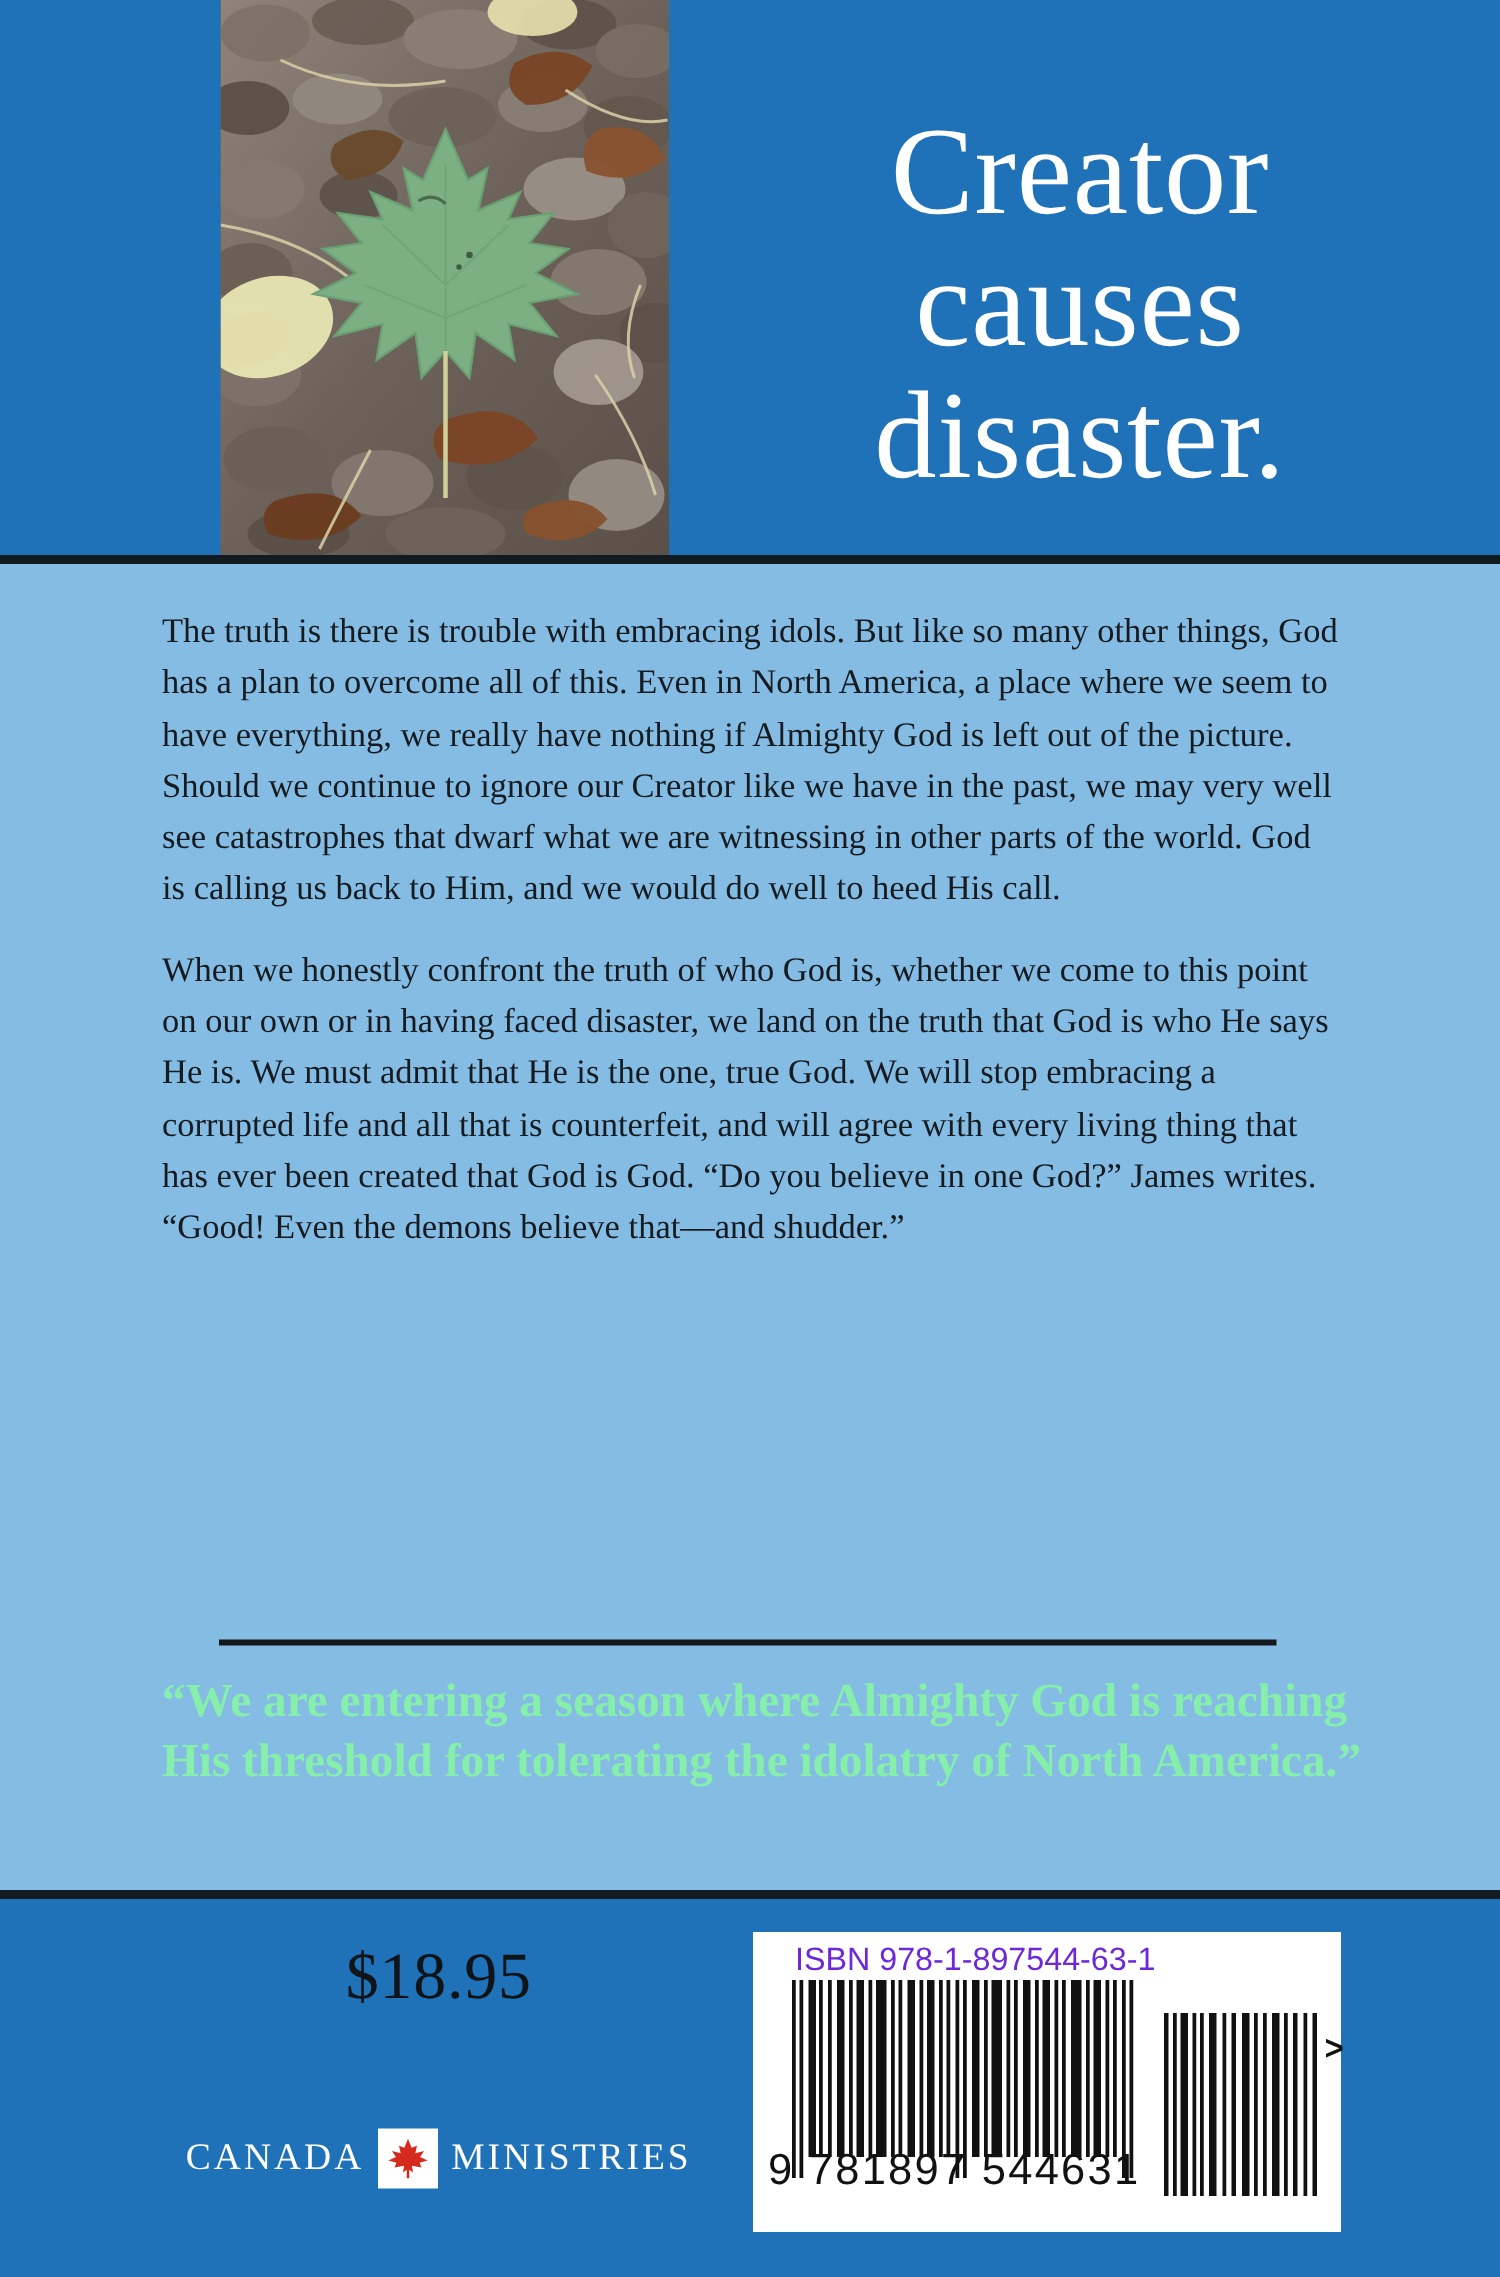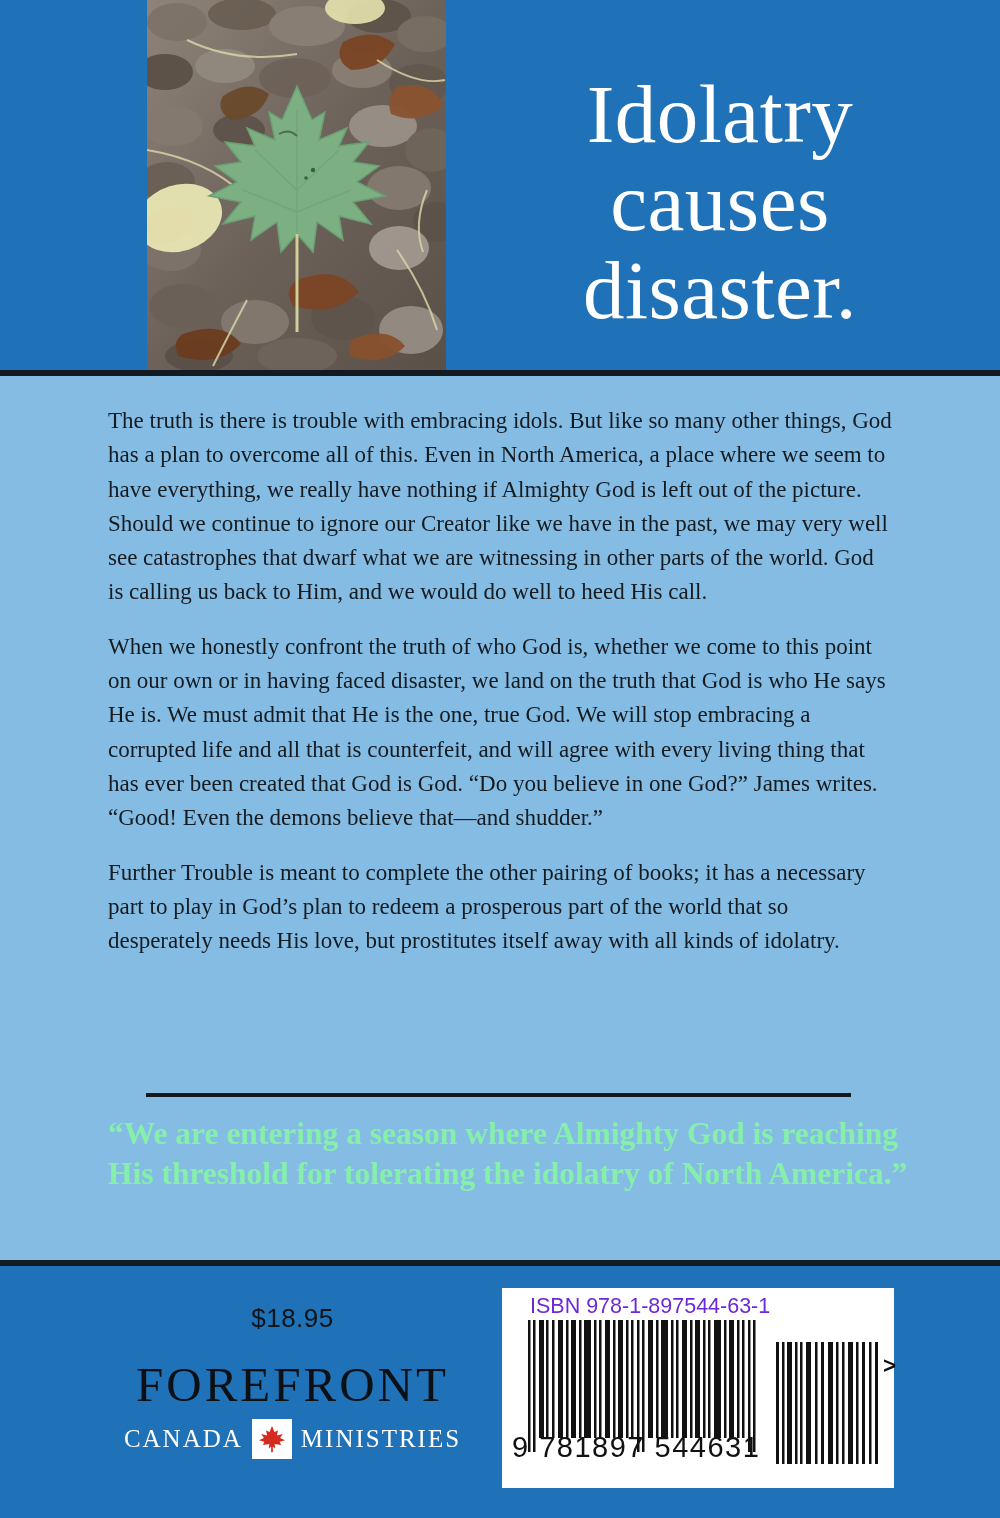--- a/index.html
+++ b/index.html
@@ -115,22 +115,22 @@
     width: 1000px; height: 252px;
     background: #1f72b8;
   }
 
   .price {
     position: absolute;
     left: 110px; top: 1296px;
     width: 365px;
     text-align: center;
     color: #0f1418;
-    font-family: Liberation Sans, sans-serif;
-    font-size: 26px;
+    font-family: Liberation Serif, serif;
+    font-size: 44px;
     line-height: 44px;
     letter-spacing: 0.5px;
   }
 
   .pub-name {
     position: absolute;
     left: 100px; top: 1358px;
     width: 385px;
     text-align: center;
     color: #0b1015;
@@ -306,45 +306,43 @@
           <path d="M150 212 L204 190"></path>
         </g>
         <circle cx="166" cy="170" r="2.2" fill="#3f5c41"></circle>
         <circle cx="159" cy="178" r="1.8" fill="#3f5c41"></circle>
         <path d="M132 134 q10 -6 18 2" stroke="#4a6b4c" stroke-width="2" fill="none"></path>
       </g>
     </svg>
   </div>
 
   <div class="title-block">
-    <span class="tline">Idolatry</span>
+    <span class="tline">Creator</span>
     <span class="tline">causes</span>
     <span class="tline">disaster.</span>
   </div>
 
   <div class="header-rule"></div>
 
   <div class="body-panel"></div>
 
   <div class="copy">
     <p>The truth is there is trouble with embracing idols.  But like so many other things, God has a plan to overcome all of this. Even in North America, a place where we seem to have everything, we really have nothing if Almighty God is left out of the picture.  Should we continue to ignore our Creator like we have in the past, we may very well see catastrophes that dwarf what we are witnessing in other parts of the world.  God is calling us back to Him, and we would do well to heed His call.</p>
     <p>When we honestly confront the truth of who God is, whether we come to this point on our own or in having faced disaster, we land on the truth that God is who He says He is.  We must admit that He is the one, true God.  We will stop embracing a corrupted life and all that is counterfeit, and will agree with every living thing that has ever been created that God is God.  “Do you believe in one God?” James writes.  “Good!  Even the demons believe that—and shudder.”</p>
-    <p>Further Trouble is meant to complete the other pairing of books; it has a necessary part to play in God’s plan to redeem a prosperous part of the world that so desperately needs His love, but prostitutes itself away with all kinds of idolatry.</p>
   </div>
 
   <div class="quote-rule"></div>
 
   <div class="pullquote">“We are entering a season where Almighty God is reaching His threshold for tolerating the idolatry of North America.”</div>
 
   <div class="footer-rule"></div>
   <div class="footer-band"></div>
 
   <div class="price">$18.95</div>
 
-  <div class="pub-name">FOREFRONT</div>
 
   <div class="pub-sub">
     <span>CANADA</span>
     <span class="leafmark">
       <svg viewBox="0 0 32 32" aria-hidden="true">
         <path d="M16 2 L18.6 8.4 L22.4 7 L21.2 12.2 L27.4 10.6 L24.6 15 L30 17.4 L24.2 19 L25.6 22.4 L18.8 21.2 L19.6 26 L16.9 24 L16.9 30 L15.1 30 L15.1 24 L12.4 26 L13.2 21.2 L6.4 22.4 L7.8 19 L2 17.4 L7.4 15 L4.6 10.6 L10.8 12.2 L9.6 7 L13.4 8.4 Z" fill="#d52b1e"></path>
       </svg>
     </span>
     <span>MINISTRIES</span>
   </div>

